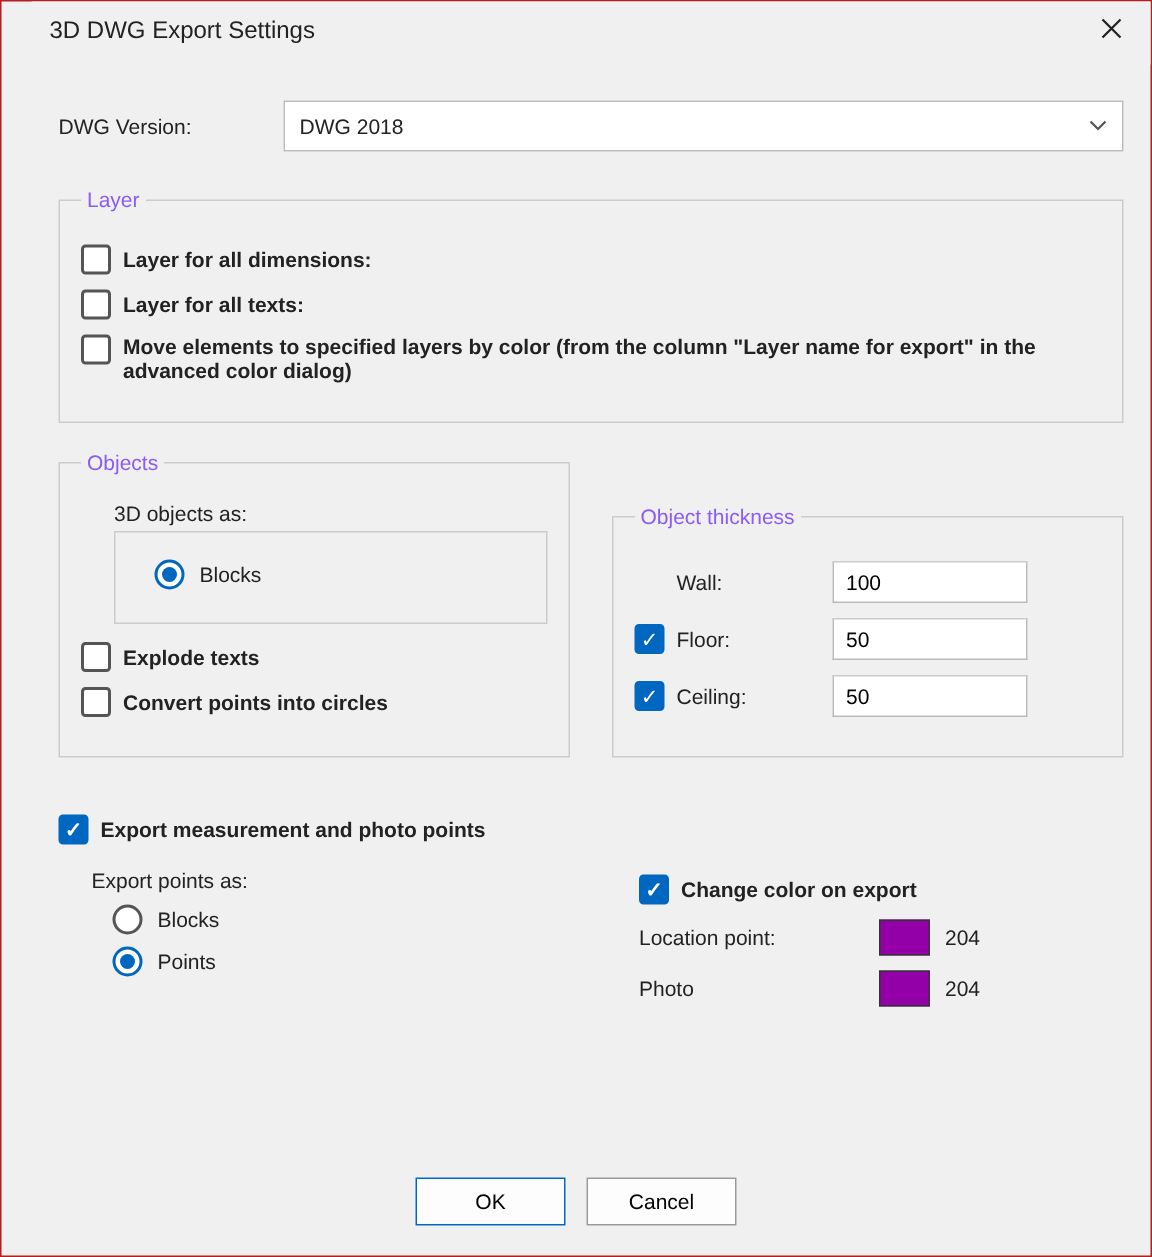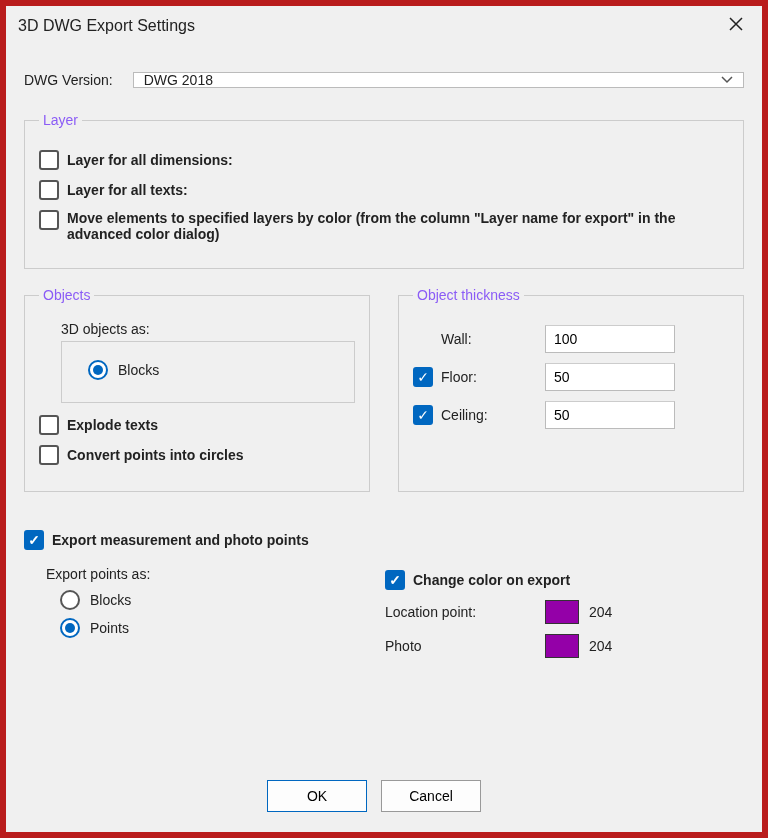--- a/index.html
+++ b/index.html
@@ -10,23 +10,24 @@
     color: #222;
     background: #f0f0f0;
     width: 768px;
     height: 838px;
     overflow: hidden;
   }
   .window {
     width: 768px;
     height: 838px;
     background: #f0f0f0;
-    border: 6px solid #b91c1c;
+    border: 1px solid #b91c1c;
     display: flex;
     flex-direction: column;
+    padding-left: 20px;
   }
   .titlebar {
     display: flex;
     align-items: center;
     justify-content: space-between;
     padding: 6px 10px 8px 12px;
     background: #f0f0f0;
   }
   .titlebar .title {
     font-size: 16px;
@@ -45,28 +46,29 @@
   }
   .row-version {
     display: flex;
     align-items: center;
     gap: 20px;
     margin: 16px 0 24px 0;
   }
   .row-version label { white-space: nowrap; }
   .select {
     flex: 1;
-    height: 16px;
+    height: 34px;
     border: 1px solid #bbb;
     background: #fff;
     display: flex;
     align-items: center;
     justify-content: space-between;
     padding: 0 10px;
     cursor: pointer;
+    margin-left: 41px;
   }
   .select .chev { font-size: 12px; color: #555; }
 
   fieldset {
     border: 1px solid #ccc;
     margin: 0 0 18px 0;
     padding: 12px 14px 16px 14px;
   }
   legend {
     padding: 0 4px;
@@ -96,20 +98,21 @@
   }
   .chk.checked::after {
     content: "✓";
     font-size: 14px;
     line-height: 1;
   }
 
   .two-col {
     display: flex;
     gap: 28px;
+    align-items: flex-end;
   }
   .two-col > * { flex: 1; }
 
   .radio-group {
     border: 1px solid #ccc;
     padding: 10px 12px 14px 12px;
     margin-top: 4px;
   }
   .radio-row {
     display: flex; align-items: center; gap: 10px;
@@ -147,21 +150,21 @@
     border-top-color: #ccc;
     padding: 2px 8px;
     font: inherit;
   }
 
   .points-section {
     margin-top: 10px;
   }
   .points-cols {
     display: flex;
-    gap: 21px;
+    gap: 47px;
     margin-top: 8px;
   }
   .points-cols .col-left { flex: 0 0 340px; }
   .points-cols .col-right { flex: 1; }
 
   .color-row {
     display: flex; align-items: center; gap: 10px;
     margin: 10px 0;
   }
   .color-row .lbl { width: 150px; }

